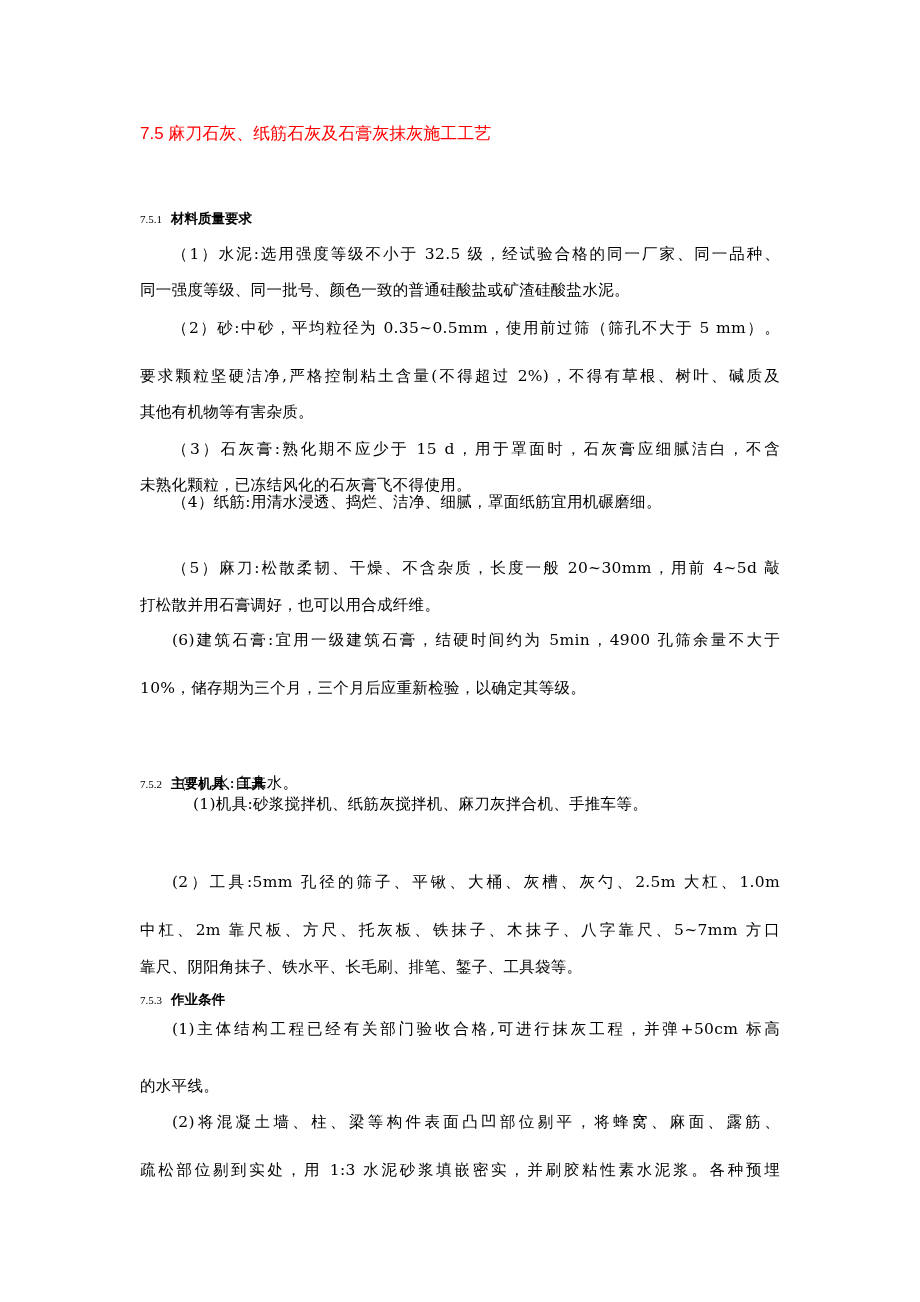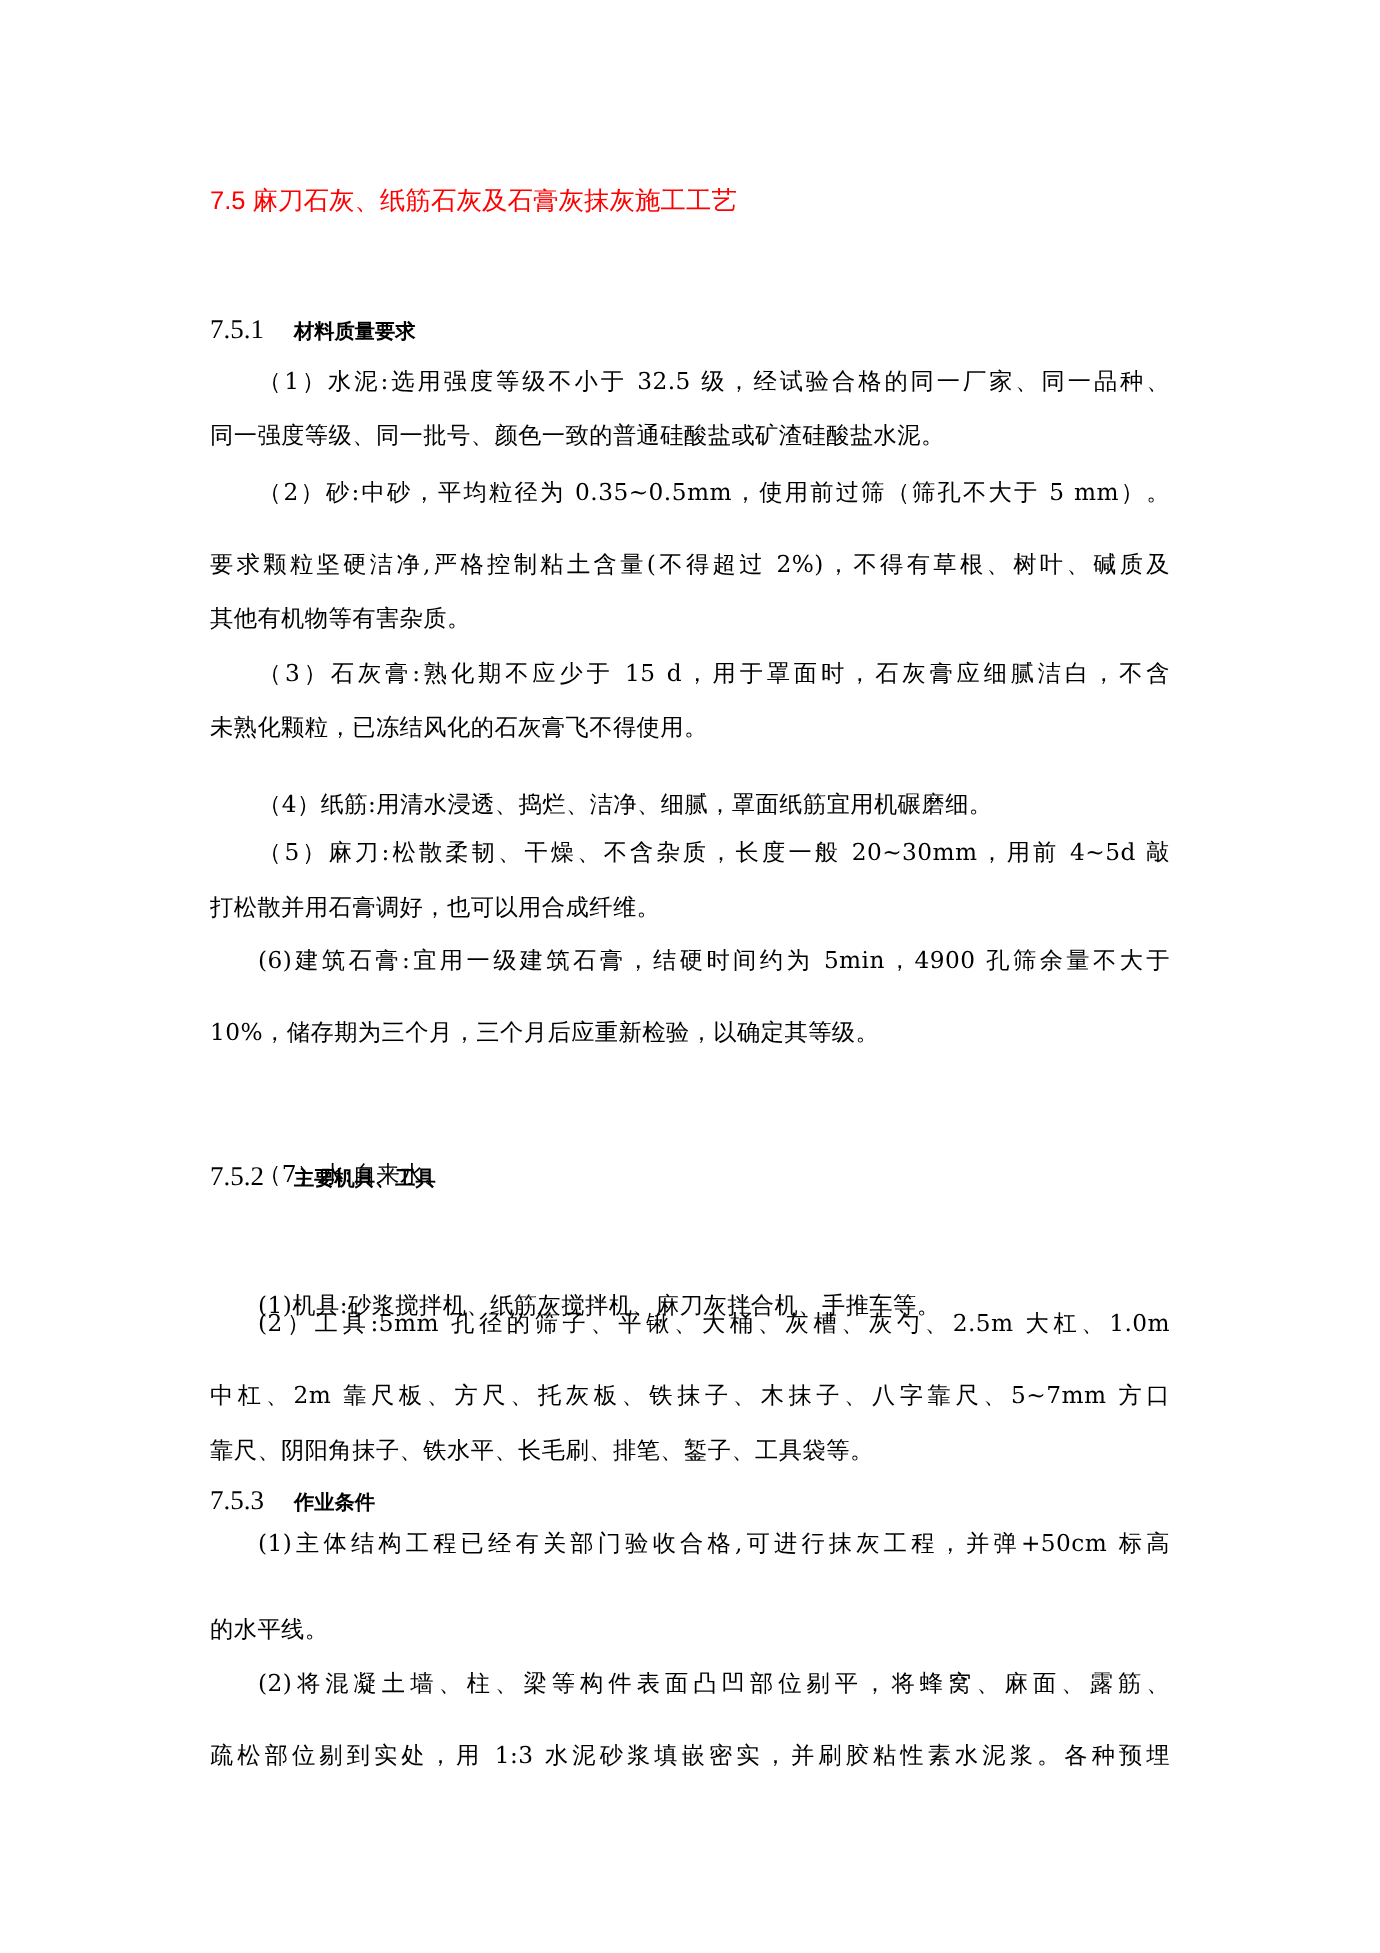--- a/index.html
+++ b/index.html
@@ -1,21 +1,21 @@
 <!DOCTYPE html>
 <html><head>
 <meta charset="utf-8">
 <style>
   html, body { margin:0; padding:0; background:#ffffff; }
   body { width:920px; height:1302px; position:relative; overflow:hidden;
          font-family:"DejaVu Serif","Liberation Serif",serif; color:#000; }
   .line { position:absolute; left:140px; white-space:nowrap; line-height:24px; }
   .title { color:#ff0000; font-family:"Liberation Sans","DejaVu Sans",sans-serif; font-size:17px; left:140px; }
   .heading { font-family:"Liberation Sans","DejaVu Sans",sans-serif; font-size:13.5px; }
-  .heading .num { font-family:"Liberation Serif",serif; font-size:18px; margin-right:20px; }
+  .heading .num { font-family:"Liberation Serif",serif; font-size:11px; margin-right:9px; }
   .heading .txt { font-weight:bold; }
   .body { font-size:15.5px; letter-spacing:0.3px; }
   .justify { width:640px; text-align:justify; text-align-last:justify; }
   .indent { left:172px; }
   .indent.justify { width:608px; }
 </style>
 </head>
 <body>
 
 <div>
@@ -25,31 +25,31 @@
   <div class="line heading" style="top:207px;">
     <span class="num">7.5.1</span><span class="txt">材料质量要求</span>
   </div>
   <div class="line body indent justify" style="top:242px;">（1）水泥:选用强度等级不小于 32.5 级，经试验合格的同一厂家、同一品种、</div>
   <div class="line body" style="top:278px;">同一强度等级、同一批号、颜色一致的普通硅酸盐或矿渣硅酸盐水泥。</div>
   <div class="line body indent justify" style="top:316px;">（2）砂:中砂，平均粒径为 0.35~0.5mm，使用前过筛（筛孔不大于 5 mm）。</div>
   <div class="line body justify" style="top:364px;">要求颗粒坚硬洁净,严格控制粘土含量(不得超过 2%)，不得有草根、树叶、碱质及</div>
   <div class="line body" style="top:400px;">其他有机物等有害杂质。</div>
   <div class="line body indent justify" style="top:437px;">（3）石灰膏:熟化期不应少于 15 d，用于罩面时，石灰膏应细腻洁白，不含</div>
   <div class="line body" style="top:473px;">未熟化颗粒，已冻结风化的石灰膏飞不得使用。</div>
-  <div class="line body indent" style="top:524px;">（4）纸筋:用清水浸透、捣烂、洁净、细腻，罩面纸筋宜用机碾磨细。</div>
+  <div class="line body indent" style="top:490px;">（4）纸筋:用清水浸透、捣烂、洁净、细腻，罩面纸筋宜用机碾磨细。</div>
   <div class="line body indent justify" style="top:556px;">（5）麻刀:松散柔韧、干燥、不含杂质，长度一般 20~30mm，用前 4~5d 敲</div>
   <div class="line body" style="top:593px;">打松散并用石膏调好，也可以用合成纤维。</div>
   <div class="line body indent justify" style="top:628px;">(6)建筑石膏:宜用一级建筑石膏，结硬时间约为 5min，4900 孔筛余量不大于</div>
   <div class="line body" style="top:676px;">10%，储存期为三个月，三个月后应重新检验，以确定其等级。</div>
   <div class="line body indent" style="top:724px;margin-top:47px;">（7）水:自来水。</div>
 
   <div class="line heading" style="top:772px;">
     <span class="num">7.5.2</span><span class="txt">主要机具、工具</span>
   </div>
-  <div class="line body indent" style="top:858px;">(1)机具:砂浆搅拌机、纸筋灰搅拌机、麻刀灰拌合机、手推车等。</div>
+  <div class="line body indent" style="top:792px;margin-left:21px;">(1)机具:砂浆搅拌机、纸筋灰搅拌机、麻刀灰拌合机、手推车等。</div>
   <div class="line body indent justify" style="top:870px;">(2）工具:5mm 孔径的筛子、平锹、大桶、灰槽、灰勺、2.5m 大杠、1.0m</div>
   <div class="line body justify" style="top:918px;">中杠、2m 靠尺板、方尺、托灰板、铁抹子、木抹子、八字靠尺、5~7mm 方口</div>
   <div class="line body" style="top:955px;">靠尺、阴阳角抹子、铁水平、长毛刷、排笔、錾子、工具袋等。</div>
 
   <div class="line heading" style="top:988px;">
     <span class="num">7.5.3</span><span class="txt">作业条件</span>
   </div>
   <div class="line body indent justify" style="top:1017px;">(1)主体结构工程已经有关部门验收合格,可进行抹灰工程，并弹+50cm 标高</div>
   <div class="line body" style="top:1074px;">的水平线。</div>
   <div class="line body indent justify" style="top:1110px;">(2)将混凝土墙、柱、梁等构件表面凸凹部位剔平，将蜂窝、麻面、露筋、</div>

